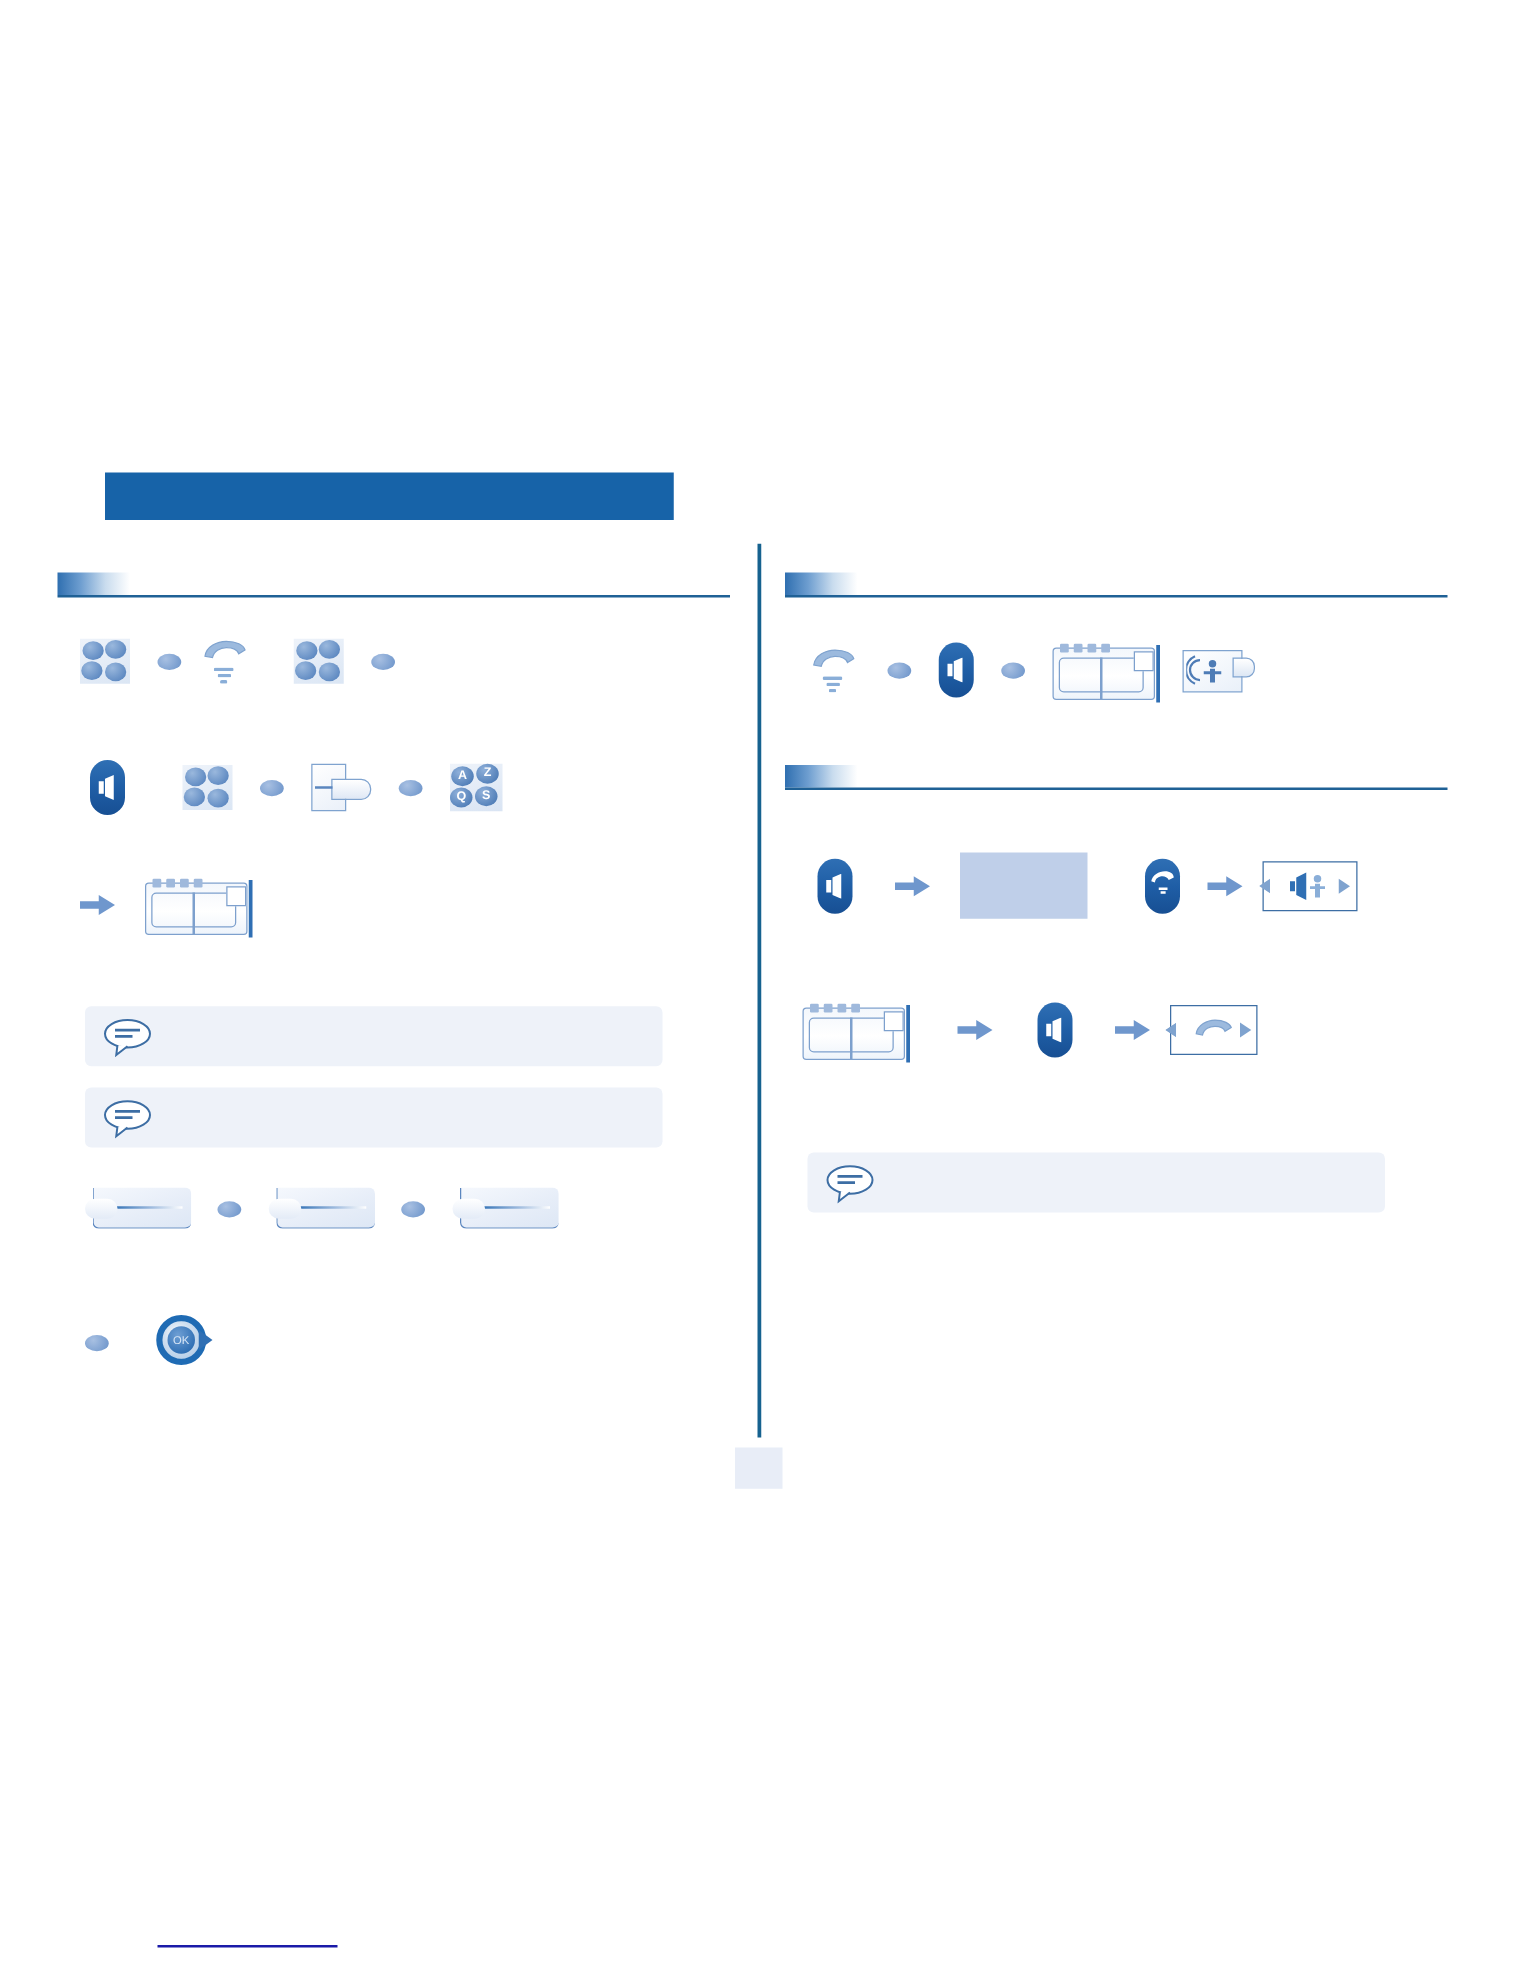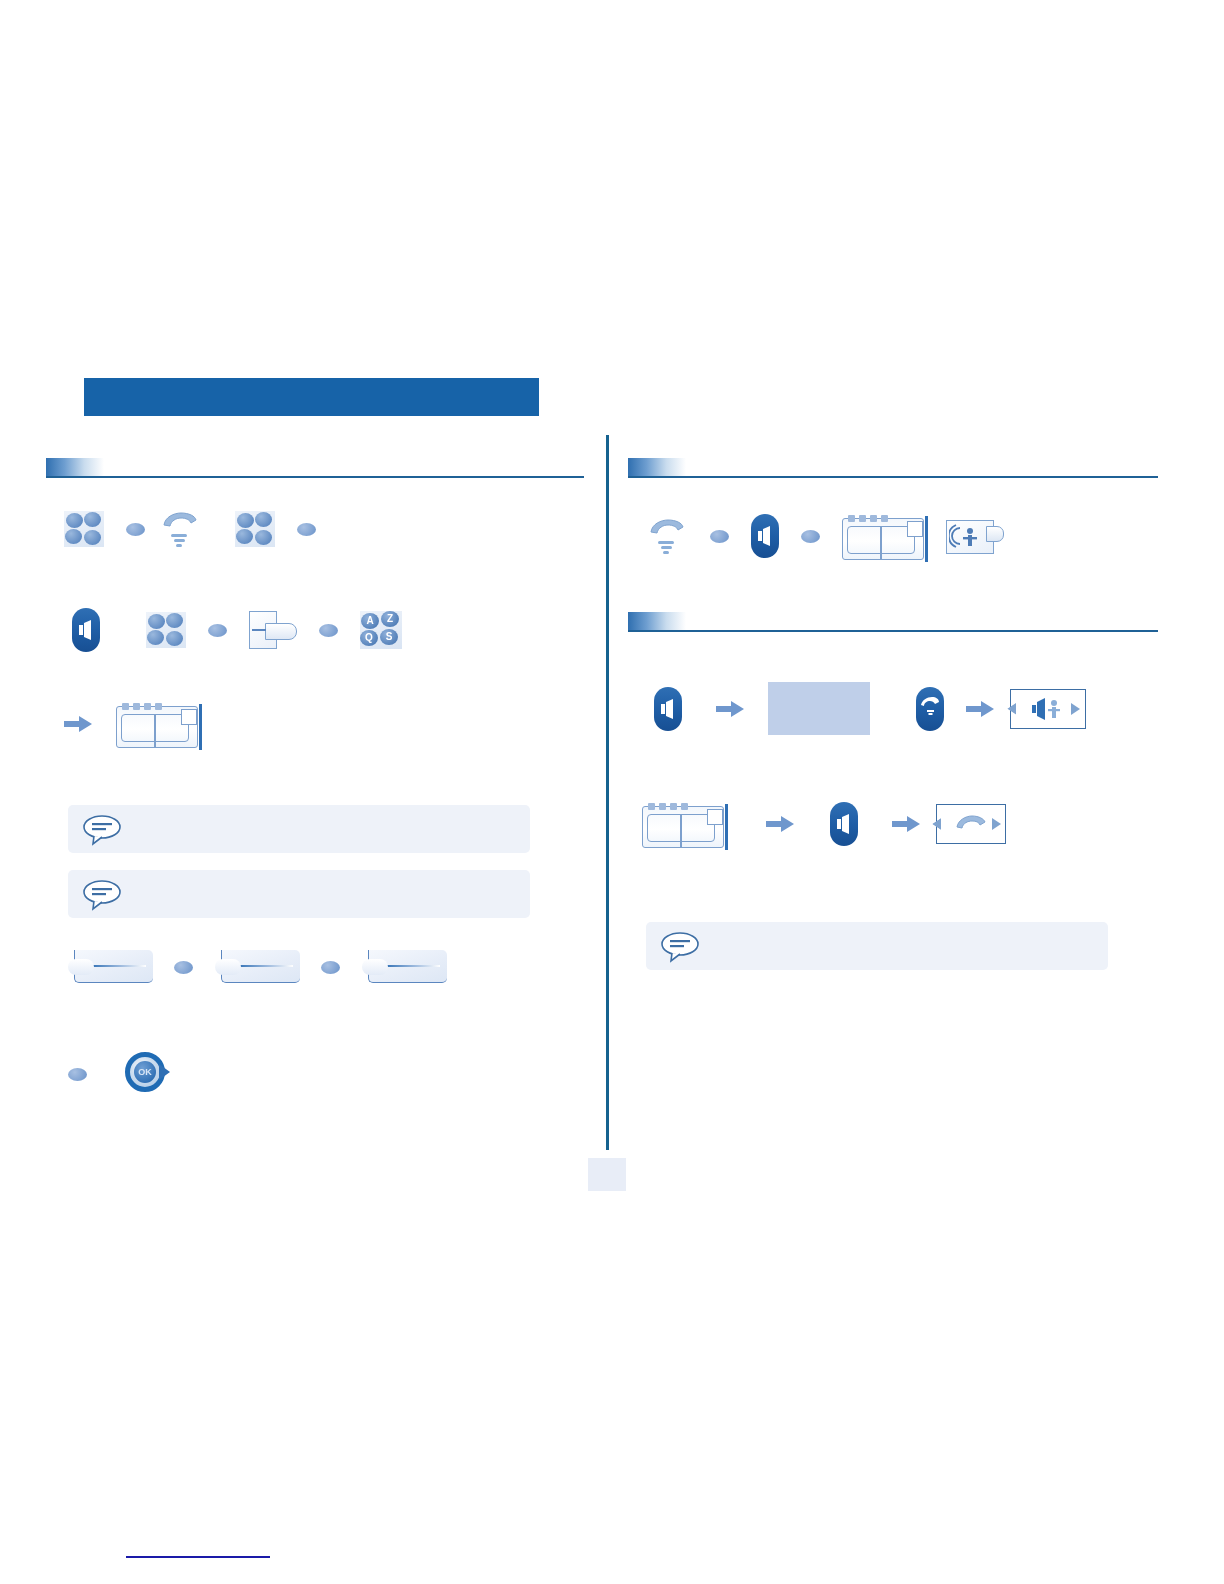--- a/index.html
+++ b/index.html
@@ -394,21 +394,21 @@
     box-sizing: border-box;
   }
   .ic-ok .okhub {
     position: absolute;
     left: 13px; top: 11px;
     width: 22px; height: 22px;
     border-radius: 50%;
     background: radial-gradient(circle at 38% 32%, #6f9fd4 0%, #2f6fb4 75%);
     color: #d8e6f6;
     font-size: 9px;
-    font-weight: bold;
+    font-weight: normal;
     line-height: 22px;
     text-align: center;
   }
   .ic-ok .navarrow {
     position: absolute;
     left: 38px; top: 14px;
     width: 0; height: 0;
     border-top: 8px solid transparent;
     border-bottom: 8px solid transparent;
     border-left: 11px solid #2f6fb4;

